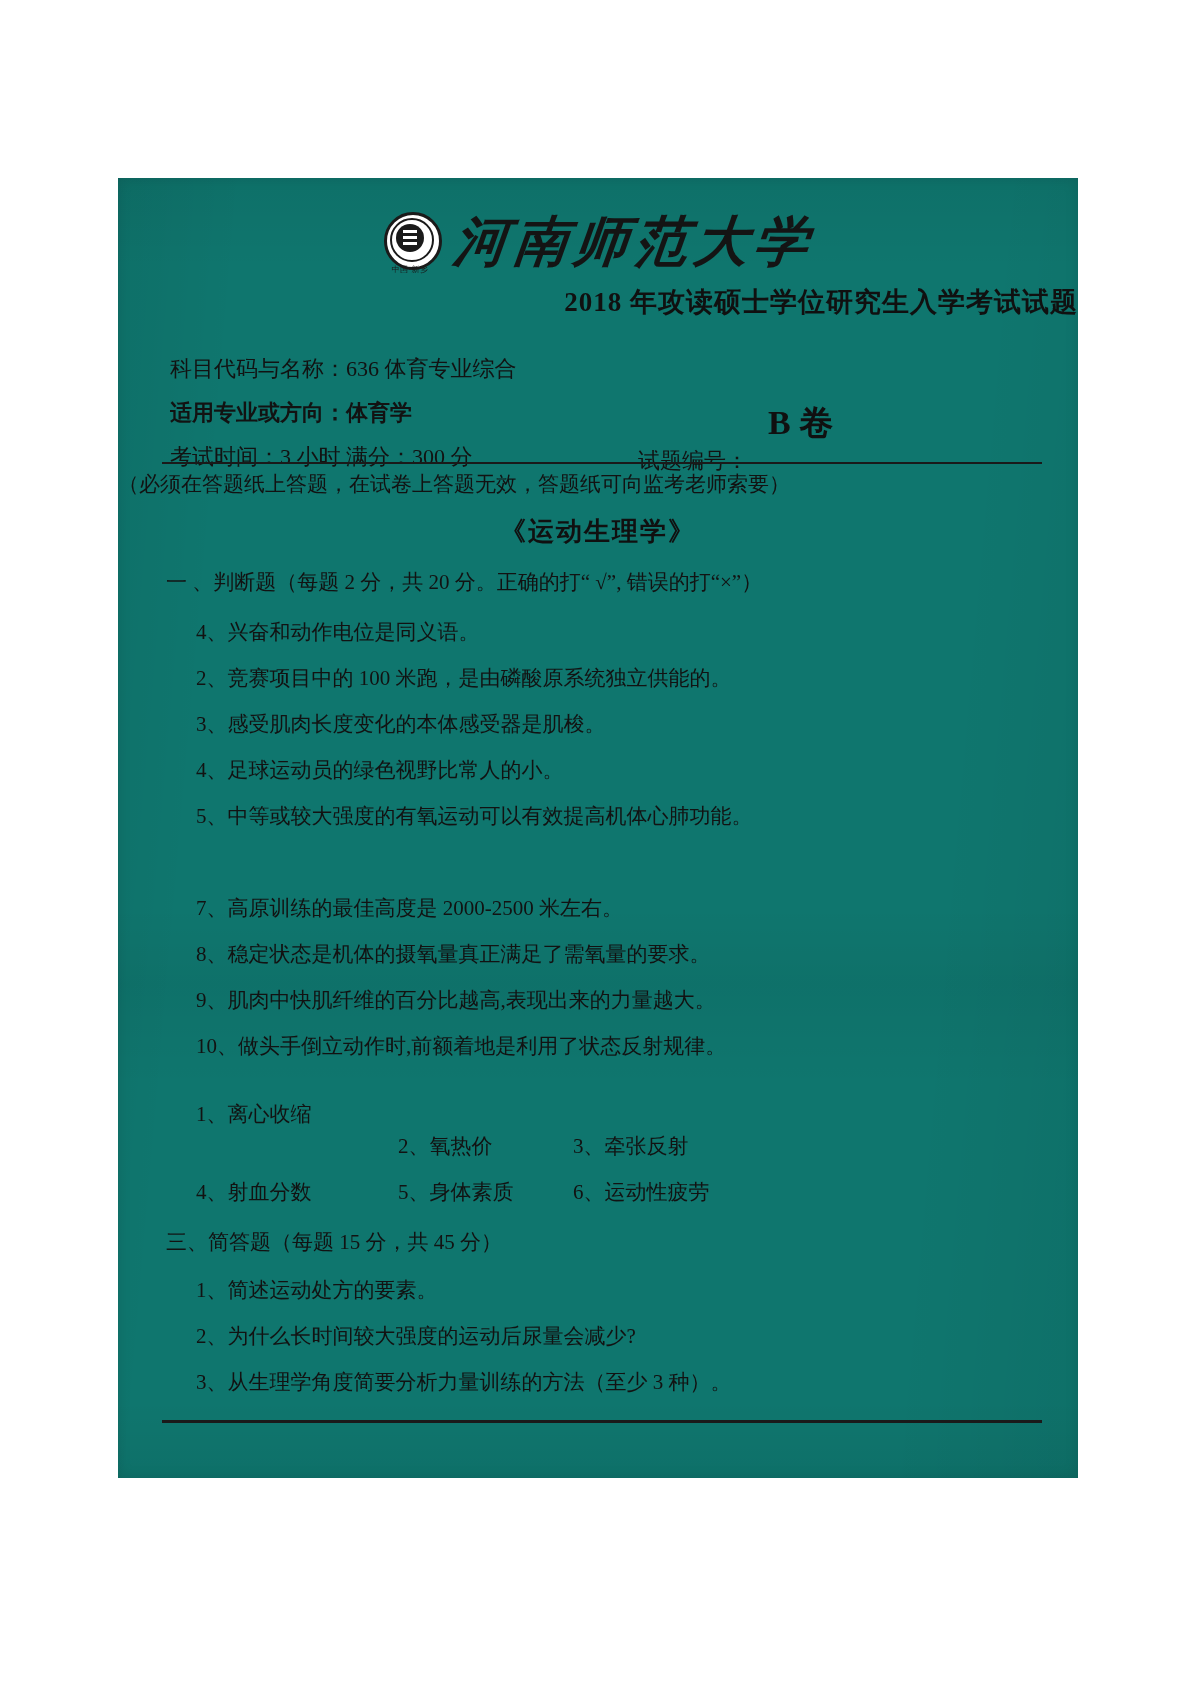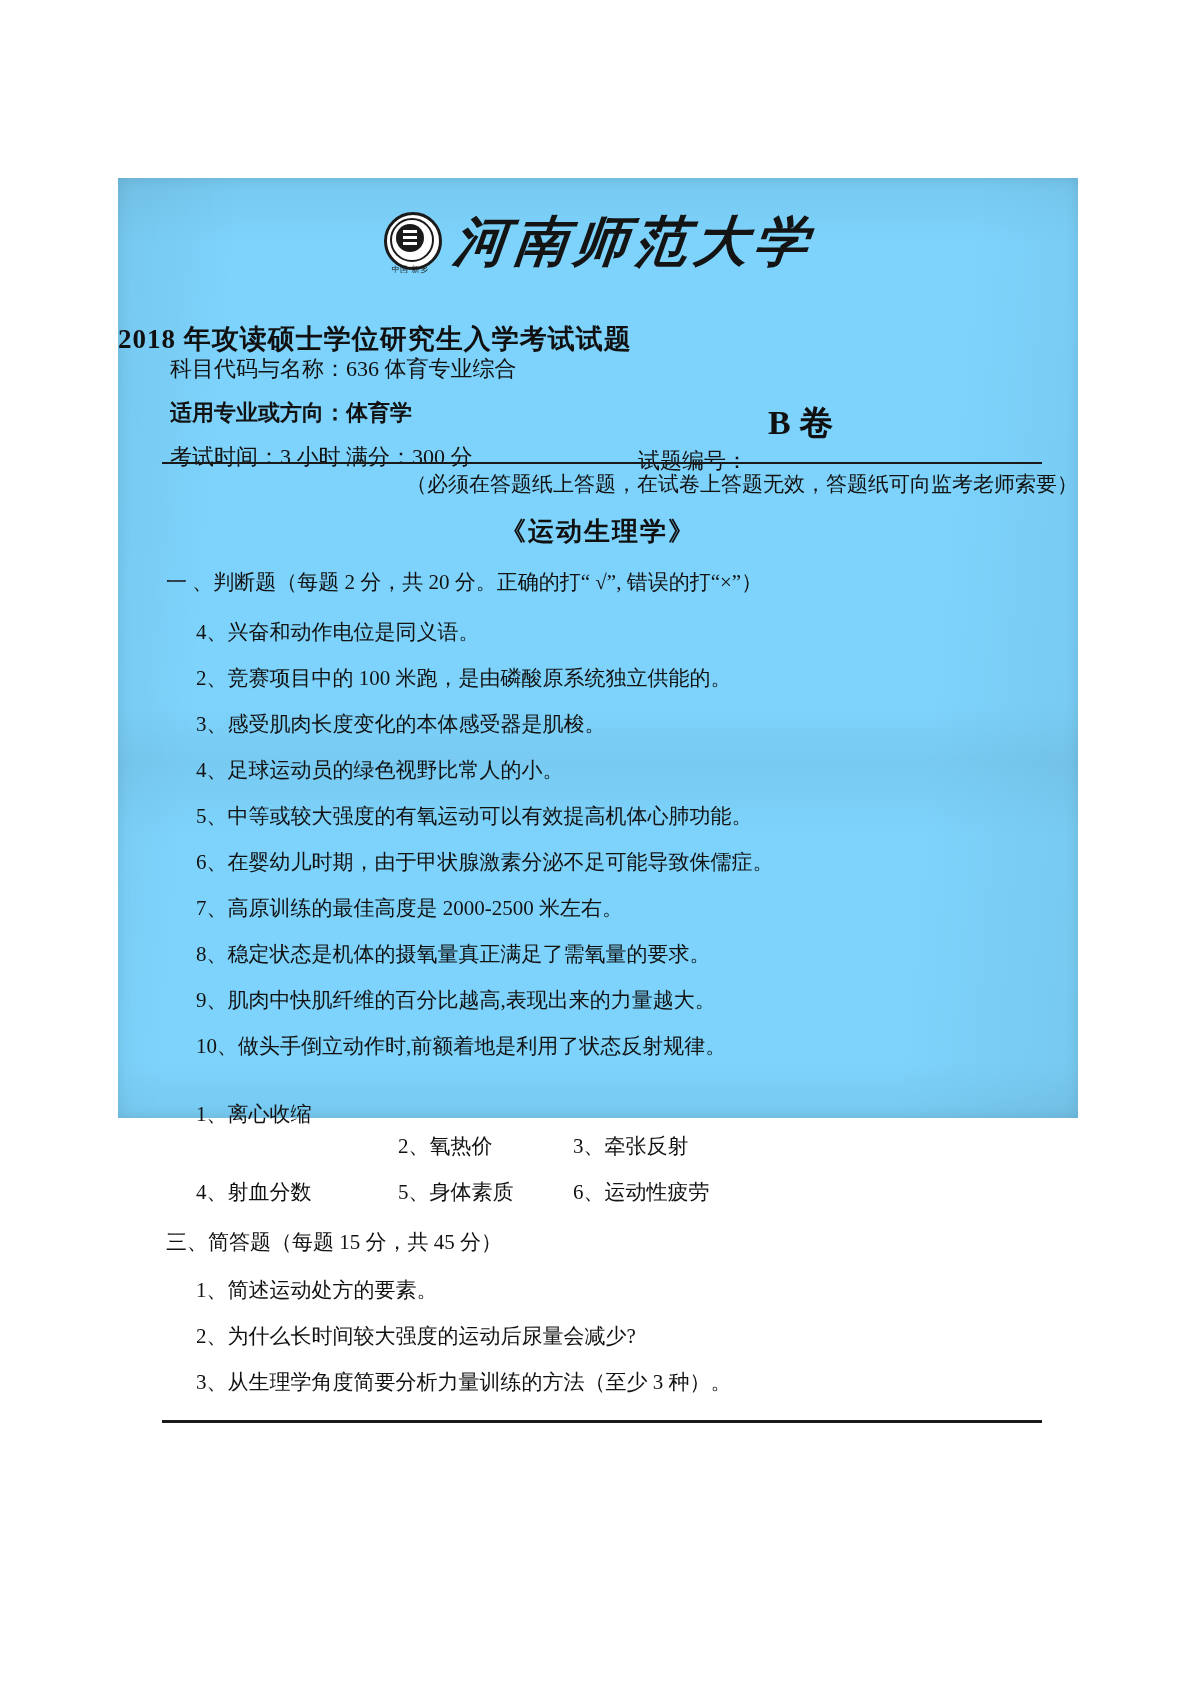--- a/index.html
+++ b/index.html
@@ -20,22 +20,22 @@
     width: 1191px;
     height: 1683px;
     background: #ffffff;
   }
   
   .sheet {
     position: absolute;
     left: 118px;
     top: 178px;
     width: 960px;
-    height: 940px;
-    background: #7dd3fc;
+    height: 1300px;
+    background: #0f766e;
     box-shadow: 0 0 14px rgba(0,0,0,0.10) inset;
   }
   .sheet::before {
     
     content: "";
     position: absolute;
     left: 0; top: 0; right: 0; bottom: 0;
     background:
       linear-gradient(95deg, rgba(0,0,0,0.055) 0%, rgba(0,0,0,0.0) 12%, rgba(0,0,0,0.0) 82%, rgba(0,0,0,0.05) 100%),
       linear-gradient(180deg, rgba(0,0,0,0.05) 0%, rgba(0,0,0,0.0) 7%, rgba(0,0,0,0.0) 56%, rgba(0,0,0,0.045) 62%, rgba(0,0,0,0.0) 70%, rgba(0,0,0,0.0) 94%, rgba(0,0,0,0.05) 100%);
@@ -115,26 +115,25 @@
     letter-spacing: 6px;
     color: #141414;
     transform: skewX(-6deg);
   }
 
   .doc-title {
     position: absolute;
     left: 0;
     top: 106px;
     width: 960px;
-    text-align: left;
+    text-align: right;
     font-size: 27px;
     font-weight: bold;
     color: #101010;
     letter-spacing: 1px;
-    margin-top: 37px;
   }
 
   .field-line {
     position: absolute;
     font-size: 22px;
     color: #121212;
     white-space: nowrap;
     margin-top: 24px;
   }
   .f1 { left: 52px; top: 152px; }
@@ -168,21 +167,21 @@
     width: 880px;
     height: 3px;
     background: #1a1a1a;
   }
 
   .notice {
     position: absolute;
     left: 0;
     top: 292px;
     width: 960px;
-    text-align: right;
+    text-align: left;
     font-size: 21px;
     color: #121212;
   }
 
   .subject {
     position: absolute;
     left: 0;
     top: 336px;
     width: 960px;
     text-align: center;
@@ -242,21 +241,20 @@
       <div class="notice">（必须在答题纸上答题，在试卷上答题无效，答题纸可向监考老师索要）</div>
 
       <div class="subject">《运动生理学》</div>
 
       <div class="section-head" style="top:390px;">一 、判断题（每题 2 分，共 20 分。正确的打“ √”, 错误的打“×”）</div>
       <div class="q-item" style="top:440px;">4、兴奋和动作电位是同义语。</div>
       <div class="q-item" style="top:486px;">2、竞赛项目中的 100 米跑，是由磷酸原系统独立供能的。</div>
       <div class="q-item" style="top:532px;">3、感受肌肉长度变化的本体感受器是肌梭。</div>
       <div class="q-item" style="top:578px;">4、足球运动员的绿色视野比常人的小。</div>
       <div class="q-item" style="top:624px;">5、中等或较大强度的有氧运动可以有效提高机体心肺功能。</div>
-      <div class="q-item" style="top:670px;">6、在婴幼儿时期，由于甲状腺激素分泌不足可能导致侏儒症。</div>
       <div class="q-item" style="top:716px;">7、高原训练的最佳高度是 2000-2500 米左右。</div>
       <div class="q-item" style="top:762px;">8、稳定状态是机体的摄氧量真正满足了需氧量的要求。</div>
       <div class="q-item" style="top:808px;">9、肌肉中快肌纤维的百分比越高,表现出来的力量越大。</div>
       <div class="q-item" style="top:854px;">10、做头手倒立动作时,前额着地是利用了状态反射规律。</div>
 
       <div class="term" style="left:78px; top:922px;">1、离心收缩</div>
       <div class="term" style="left:280px; top:954px;">2、氧热价</div>
       <div class="term" style="left:455px; top:954px;">3、牵张反射</div>
       <div class="term" style="left:78px; top:1000px;">4、射血分数</div>
       <div class="term" style="left:280px; top:1000px;">5、身体素质</div>

